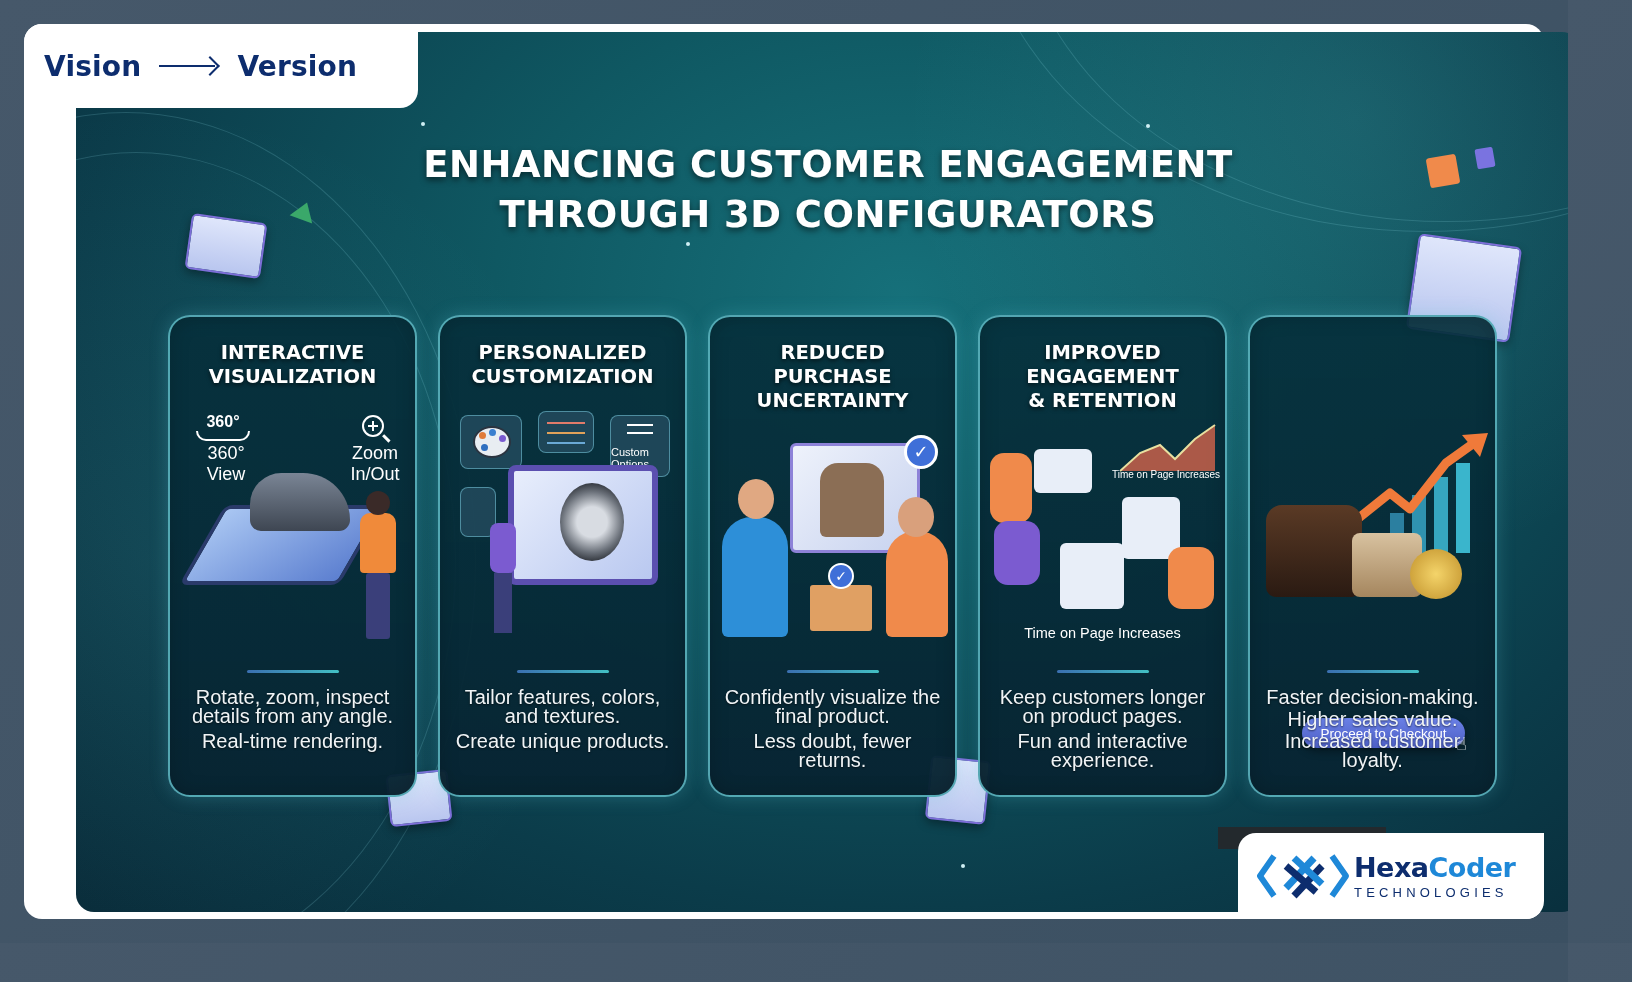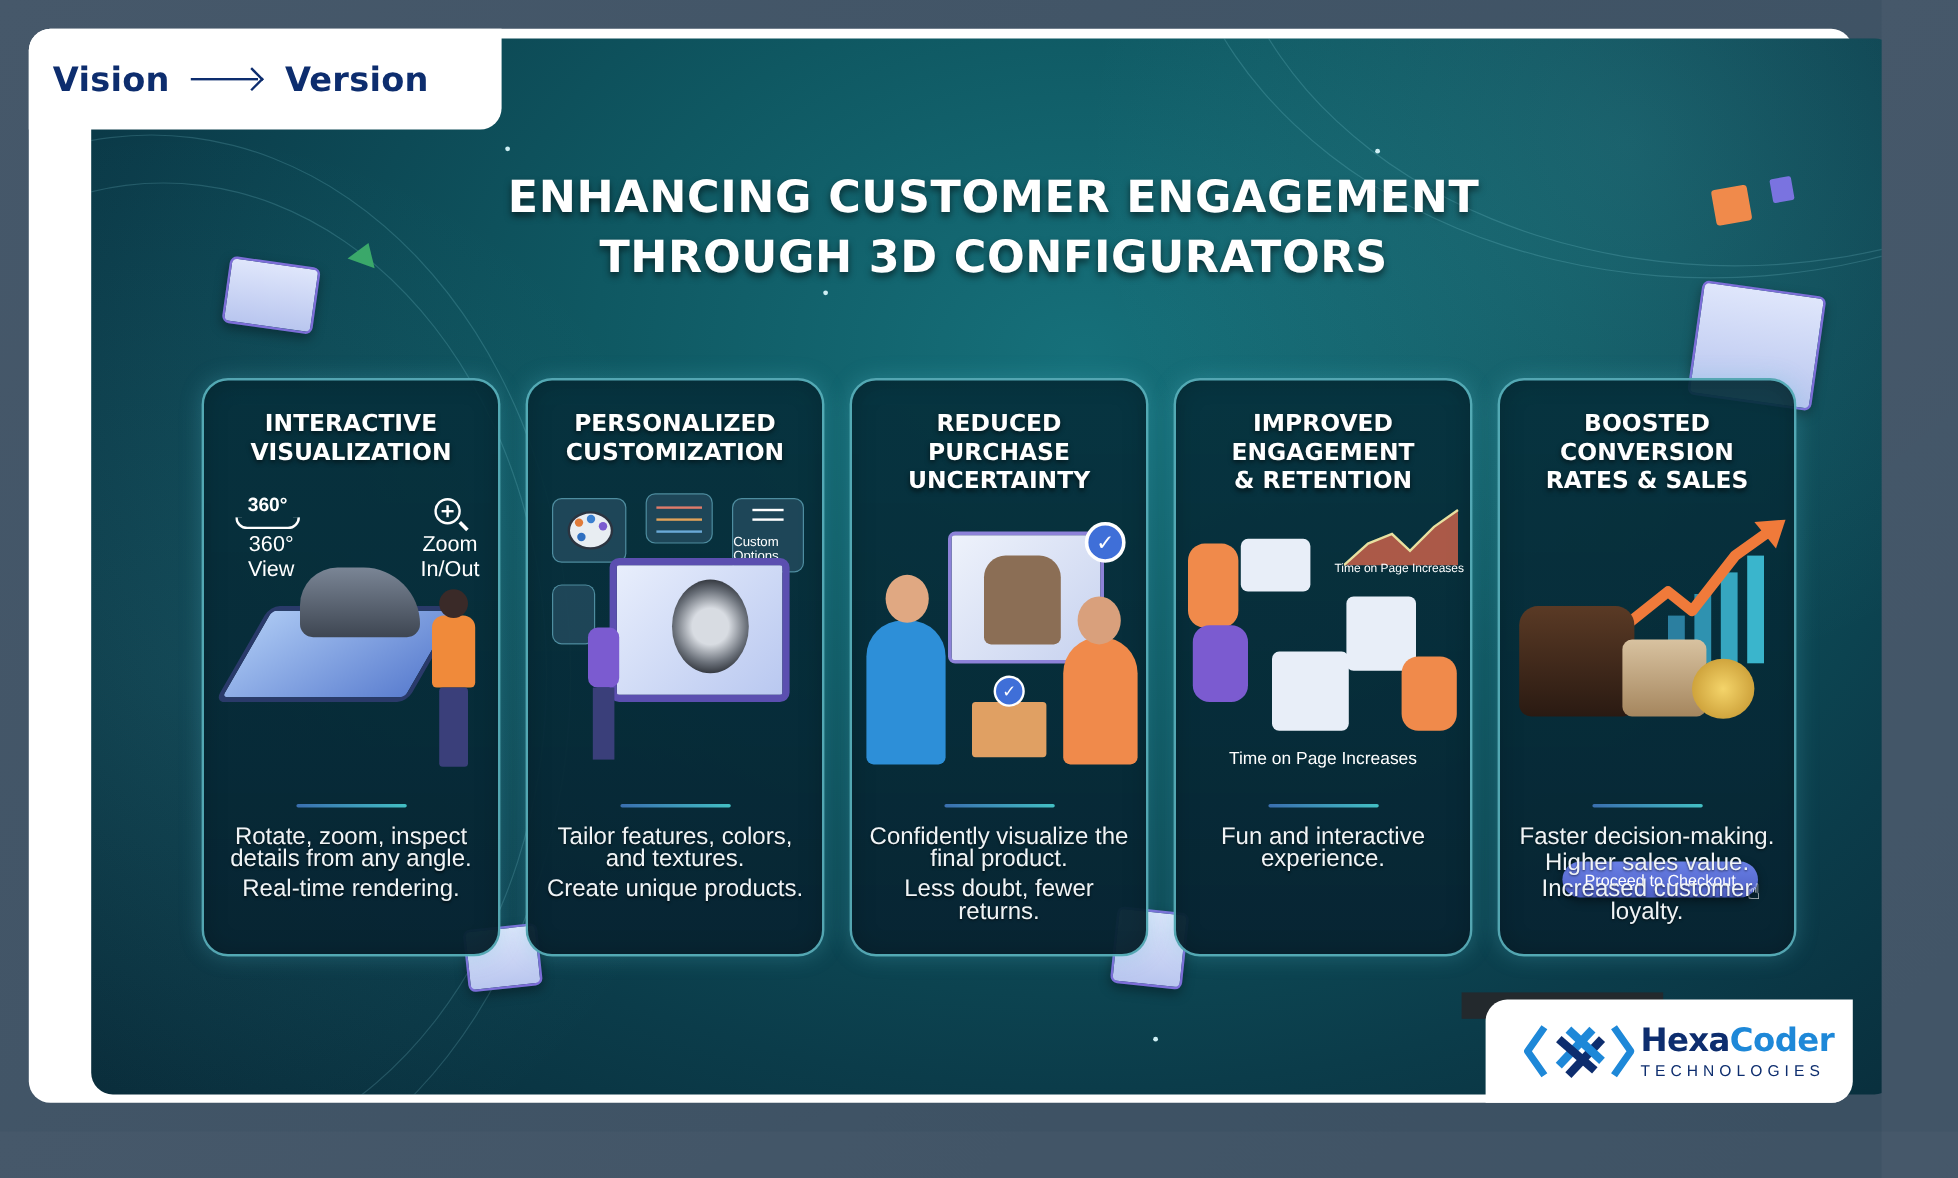--- a/index.html
+++ b/index.html
@@ -76,21 +76,21 @@
 
   .chip { position: absolute; background: rgba(40,80,100,0.7); border: 1.5px solid rgba(120,200,220,0.55); border-radius: 8px; }
   .cap { position: absolute; color: #fff; font-size: 18px; text-align: center; }
   .checkout {
     position: absolute; left: 42px; top: 305px; width: 163px; height: 30px; border-radius: 15px;
     background: linear-gradient(180deg, #6a80e6, #4d5fc4); color: #fff; font-size: 13.5px;
     display: flex; align-items: center; justify-content: center; box-shadow: 0 3px 8px rgba(0,0,0,0.4);
   }
   .logo-box {
     position: absolute; left: 1238px; top: 833px; width: 306px; height: 86px;
-    background: #fff; border-radius: 18px 0 18px 0; display: flex; align-items: center; padding-left: 31px; gap: 4px;
+    background: #fff; border-radius: 18px 0 18px 0; display: flex; align-items: center; padding-left: 18px; gap: 4px;
     z-index: 5;
   }
   .logo-name { font-family: "DejaVu Sans", sans-serif; font-weight: 700; font-size: 27px; letter-spacing: -0.5px; line-height: 30px; }
   .logo-name .a { color: #0d2d6e; } .logo-name .b { color: #1e88d8; }
   .logo-sub { font-size: 13px; letter-spacing: 4.2px; color: #0d2d6e; margin-top: 2px; }
   .dark-strip { position: absolute; left: 1218px; top: 827px; width: 168px; height: 22px; background: #23292d; z-index: 4; }
   .dot { position: absolute; width: 4px; height: 4px; border-radius: 50%; background: #cfeff4; }
   .float-card { position: absolute; border-radius: 6px; background: linear-gradient(180deg,#dfe6fb,#b9c6ef); border: 2px solid #7d6ed8; box-shadow: 0 4px 10px rgba(0,0,0,0.35); }
 </style>
 </head>
@@ -230,30 +230,26 @@
         <div style="position:absolute;left:44px;top:36px;width:58px;height:44px;background:#e8eef8;border-radius:6px;"></div>
         <div style="position:absolute;left:132px;top:84px;width:58px;height:62px;background:#e8eef8;border-radius:6px;"></div>
         <div style="position:absolute;left:70px;top:130px;width:64px;height:66px;background:#e8eef8;border-radius:6px;"></div>
         <div style="position:absolute;left:0;top:40px;width:42px;height:70px;background:#f08a4b;border-radius:14px;"></div>
         <div style="position:absolute;left:4px;top:108px;width:46px;height:64px;background:#7b5bd0;border-radius:14px;"></div>
         <div style="position:absolute;left:178px;top:134px;width:46px;height:62px;background:#f08a4b;border-radius:14px;"></div>
         <div class="cap" style="left:0;right:0;top:212px;font-size:14.5px;">Time on Page Increases</div>
       </div>
       <div class="divider"></div>
       <div class="desc">
+        <p>Keep customers longer on product pages.</p>
         <p>Fun and interactive experience.</p>
       </div>
     </div>
 
     <div class="card" style="left:1080px;">
-      <div class="card-title">
-        <div>BOOSTED</div>
-        <div>CONVERSION</div>
-        <div>RATES &amp; SALES</div>
-      </div>
       <div class="illus">
         <svg style="position:absolute;left:90px;top:20px;" width="140" height="120">
           <rect x="40" y="80" width="14" height="40" fill="#2b7fa0"></rect>
           <rect x="62" y="62" width="14" height="58" fill="#2f92b0"></rect>
           <rect x="84" y="44" width="14" height="76" fill="#36a6c0"></rect>
           <rect x="106" y="30" width="14" height="90" fill="#3ab5cc"></rect>
           <polyline points="0,92 40,60 60,76 96,30 124,10" fill="none" stroke="#f07a3a" stroke-width="9" stroke-linejoin="round"></polyline>
           <polygon points="112,2 138,0 130,24" fill="#f07a3a"></polygon>
         </svg>
         <div style="position:absolute;left:6px;top:92px;width:96px;height:92px;background:linear-gradient(180deg,#5a3a25,#2a1a12);border-radius:16px 16px 10px 10px;"></div>

